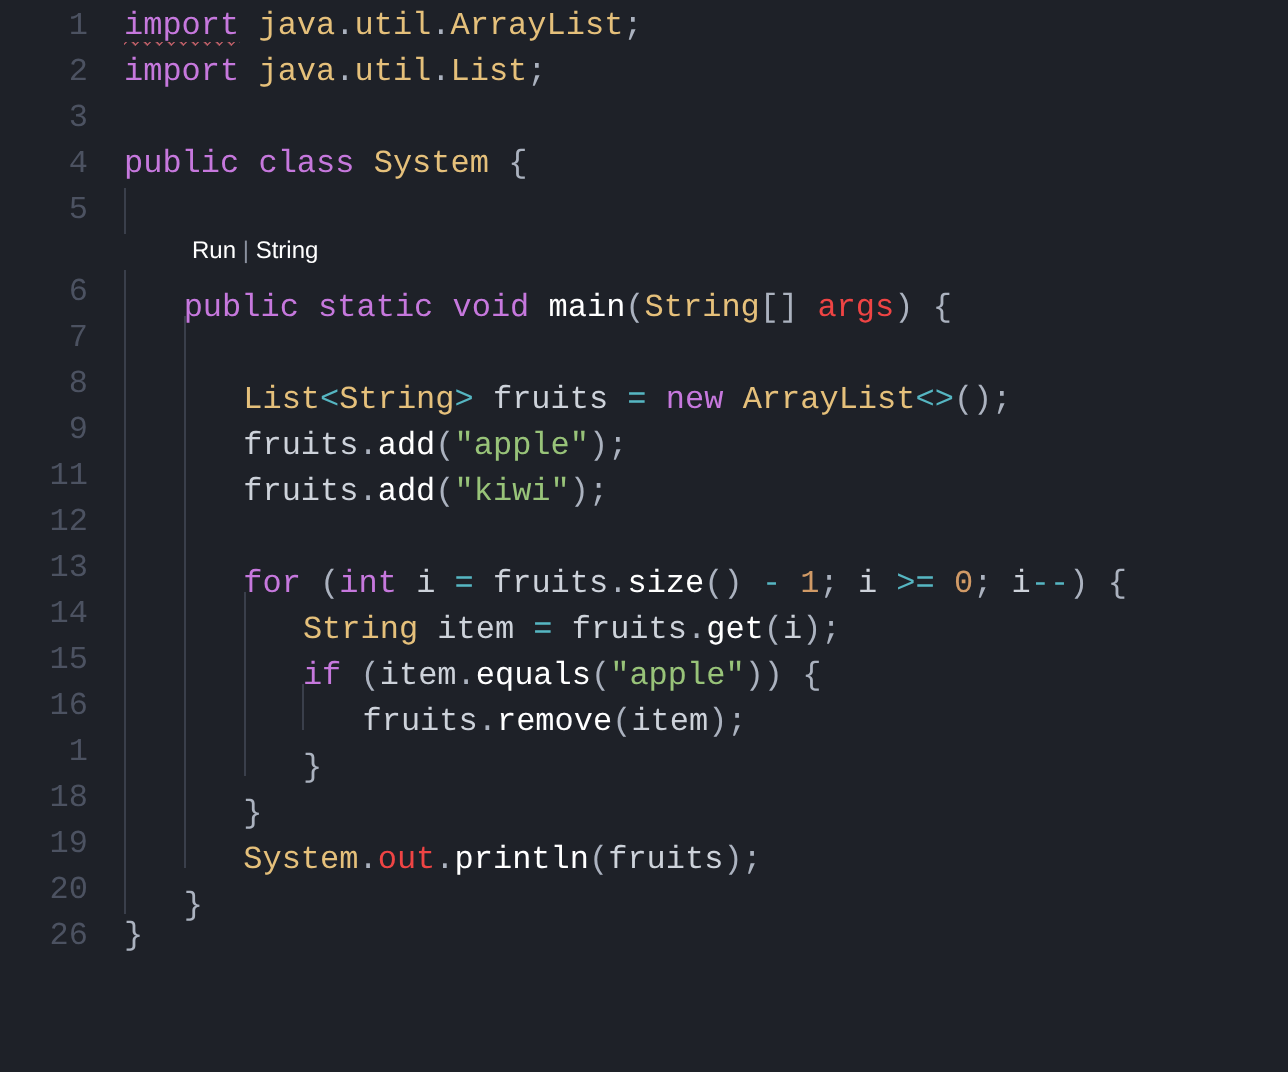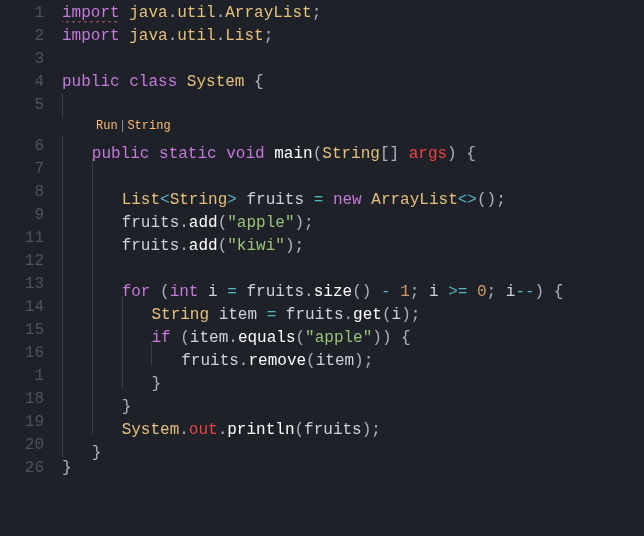--- a/index.html
+++ b/index.html
@@ -50,23 +50,22 @@
     font-family: "Segoe UI", Arial, sans-serif;
   }
   .codelens-gutter {
     width: 62px;
     flex-shrink: 0;
   }
   .codelens {
     padding-left: 34px;
   }
   .codelens a {
-    color: #fdba74;
+    color: #ffffff;
     text-decoration: none;
-    font-family: Liberation Mono, monospace;
   }
 
   
   .kw    { color: #c678dd; } 
   .type  { color: #e5c07b; } 
   .fn    { color: #ffffff; } 
   .str   { color: #98c379; } 
   .num   { color: #d19a66; } 
   .op    { color: #56b6c2; } 
   .var   { color: #ef4444; } 

